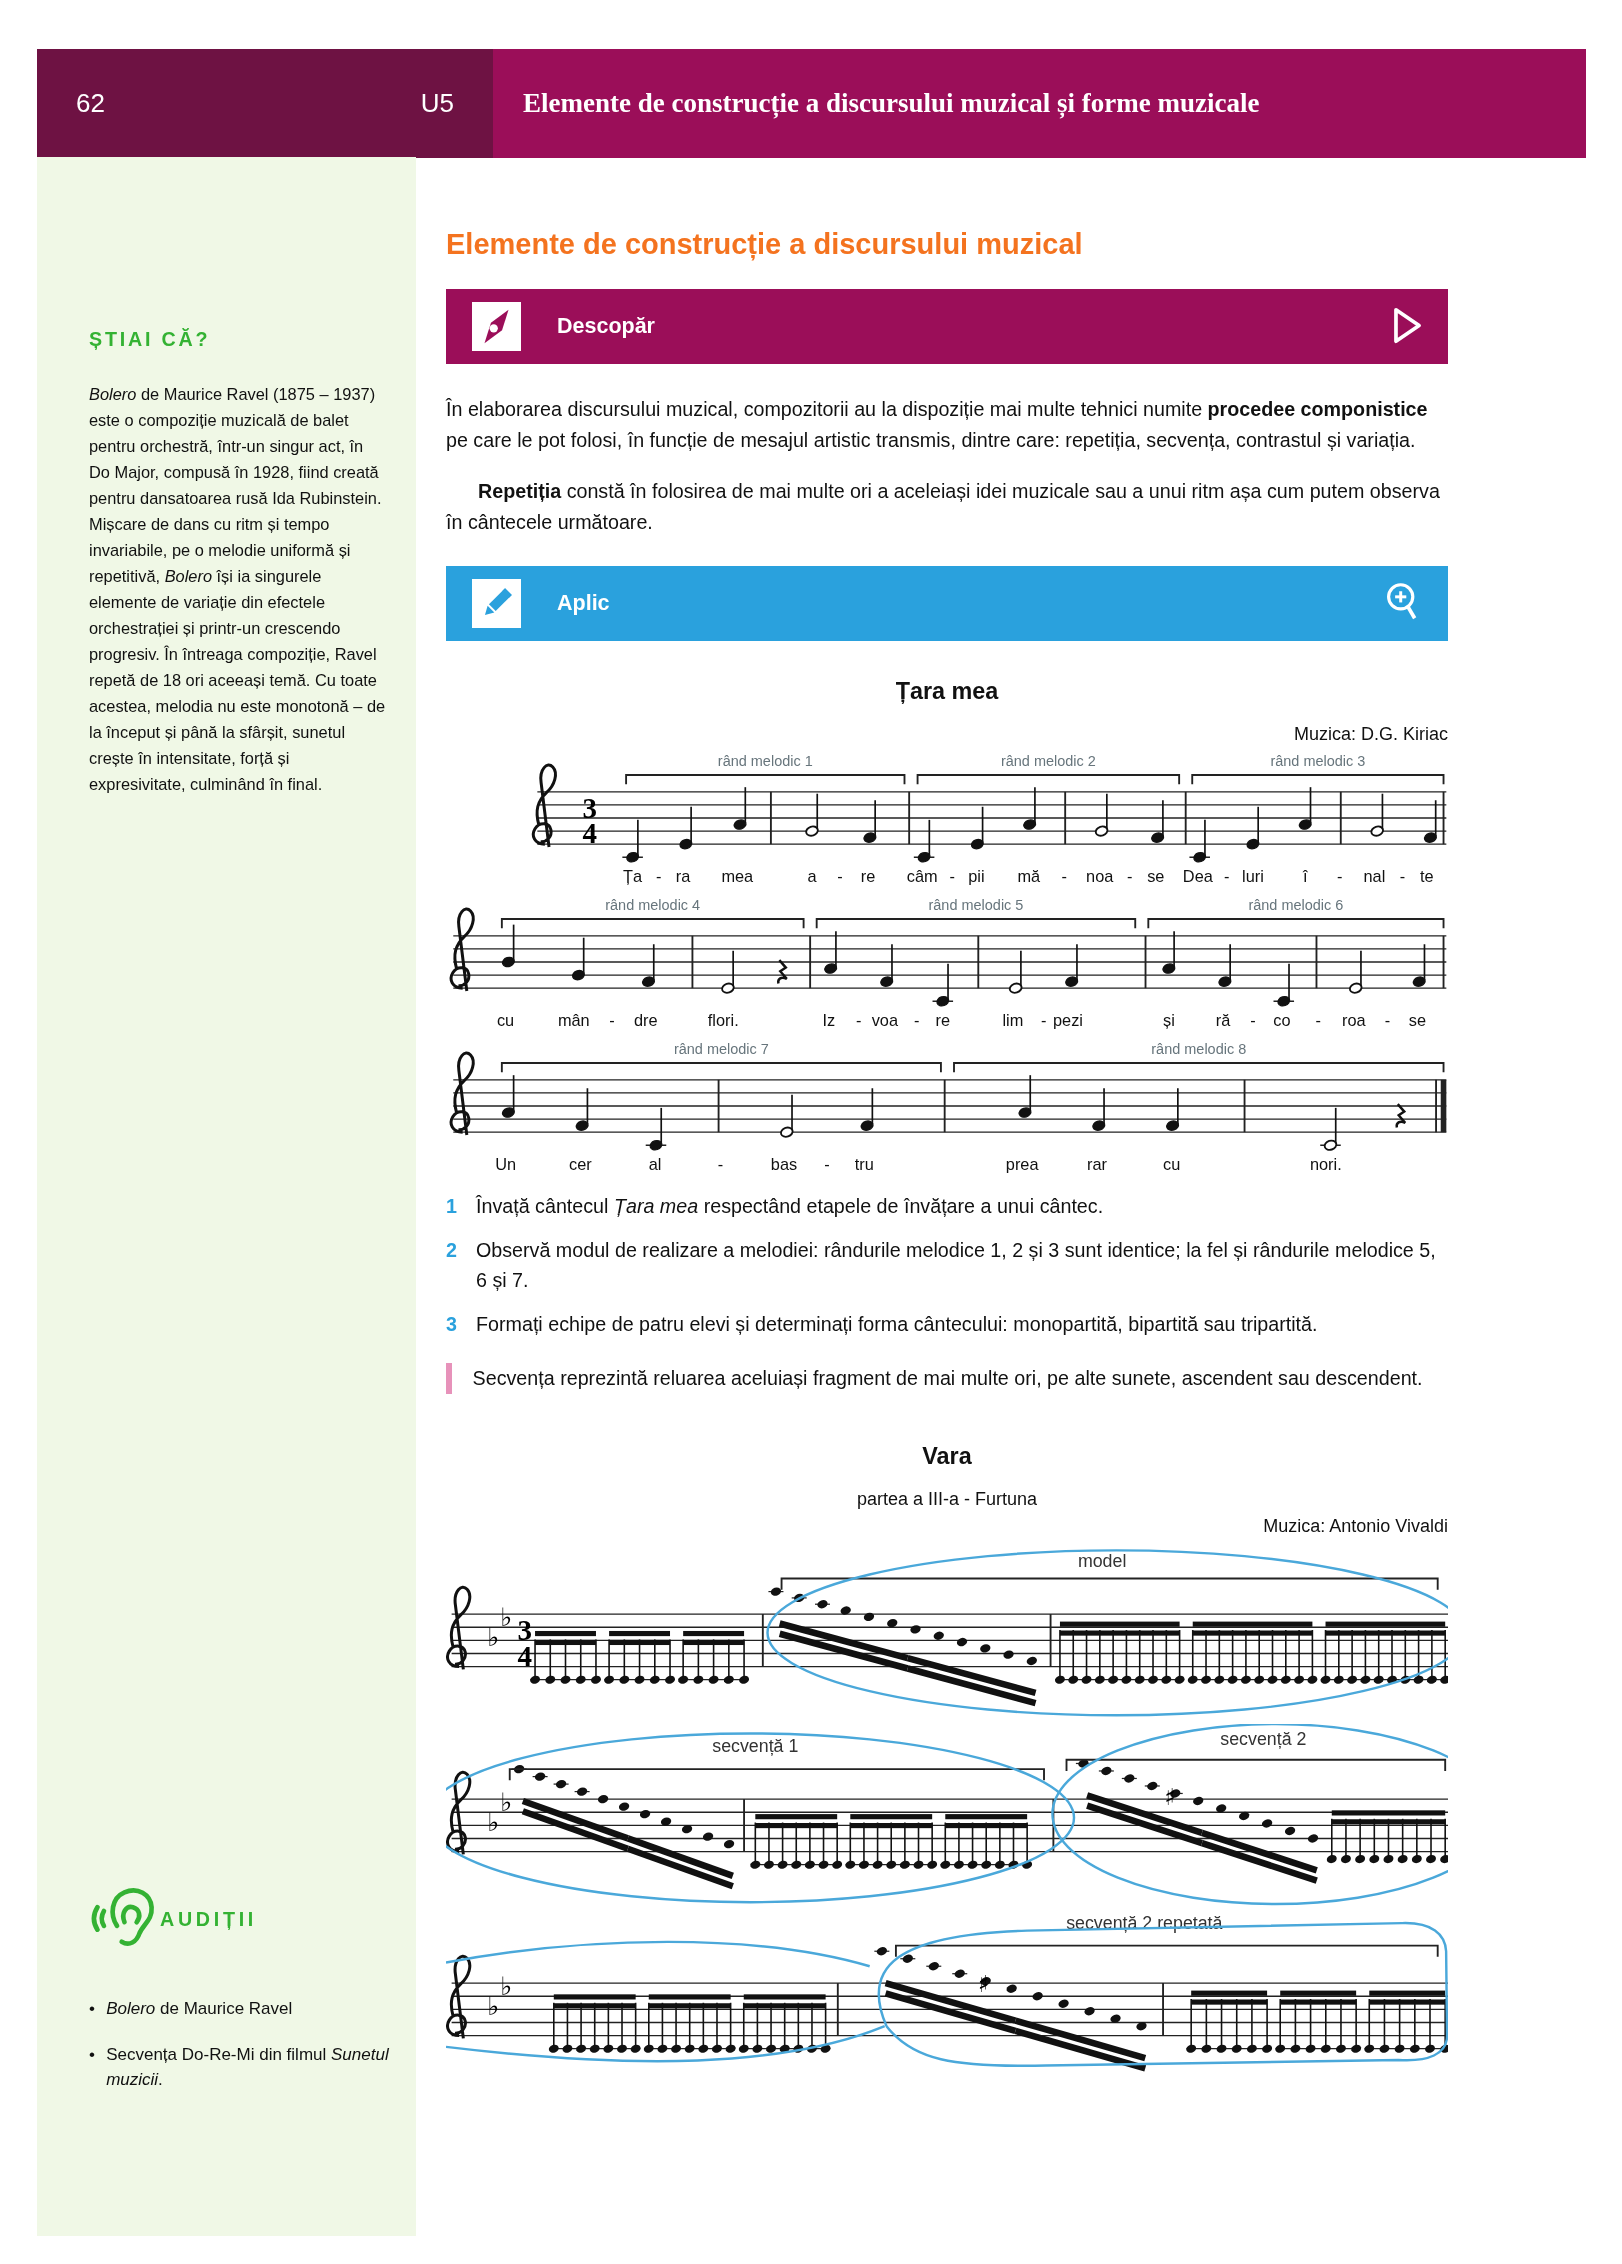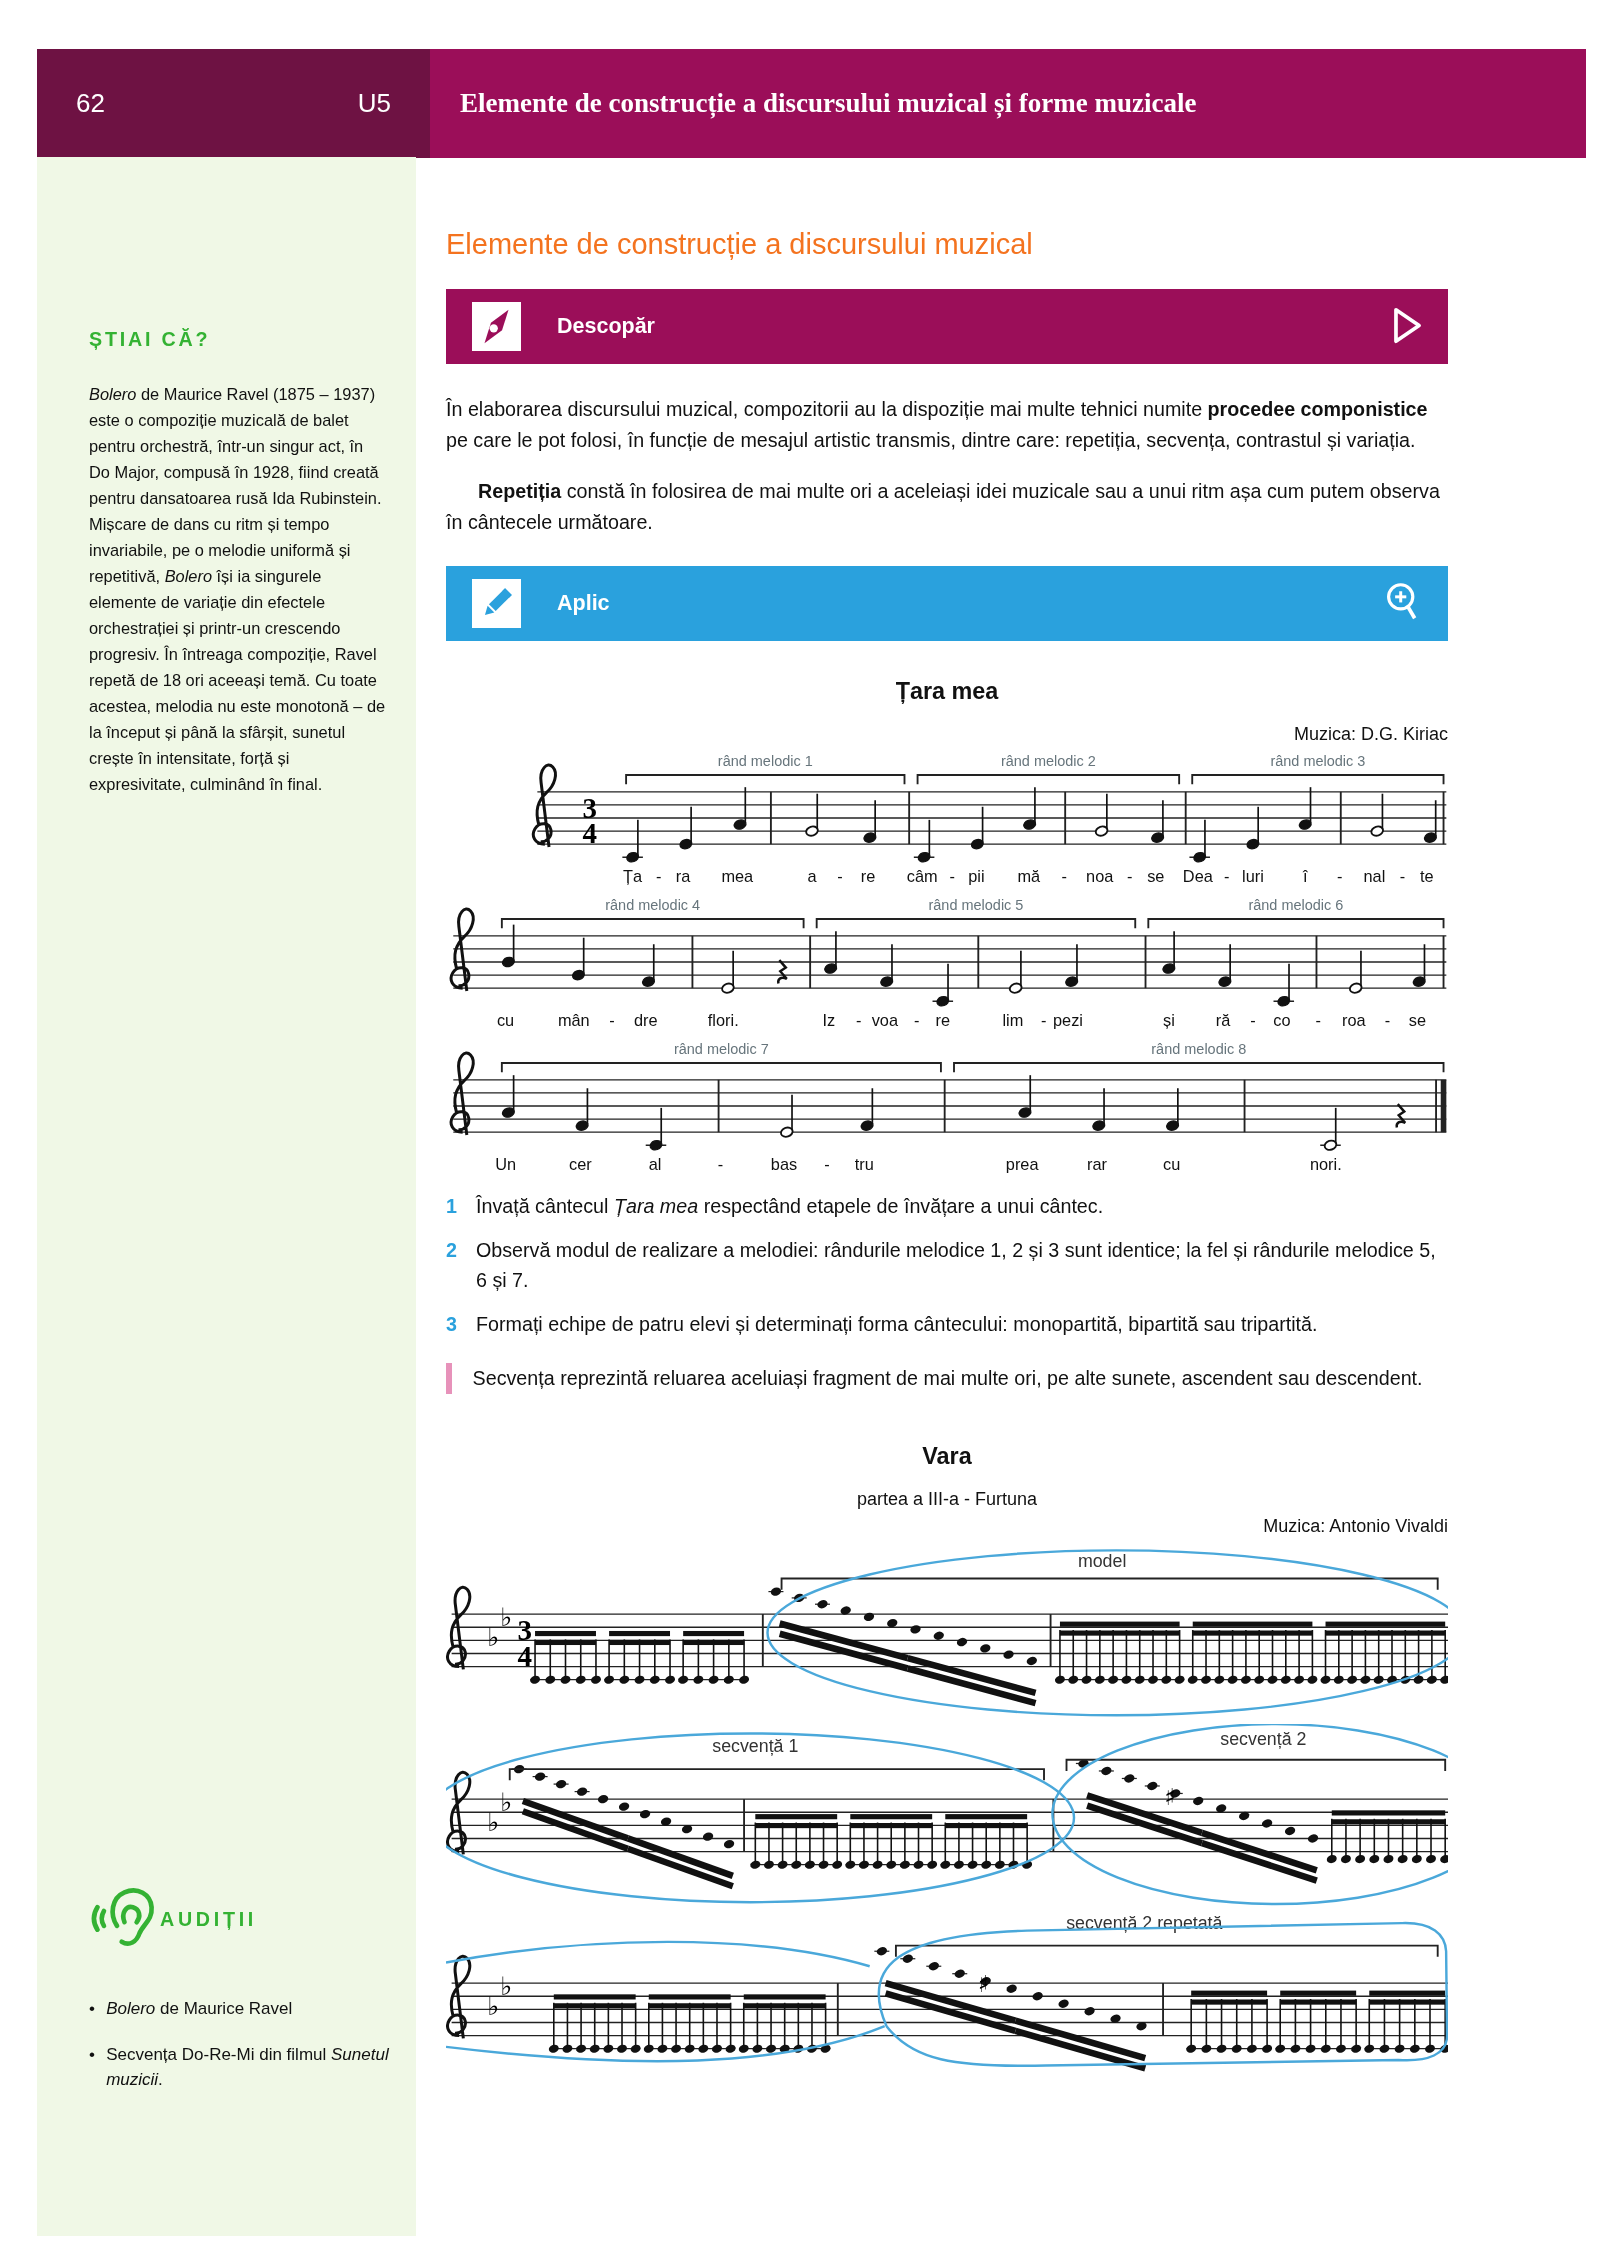--- a/index.html
+++ b/index.html
@@ -1,38 +1,38 @@
 <!DOCTYPE html>
 <html lang="ro" style="font-size:15px"><head>
 <meta charset="utf-8">
 <title>Manual de muzică – pag. 62</title>
 <style>
   html,body{margin:0;padding:0;background:#d8d8d8;}
   .page{position:relative;width:1623px;height:2265px;background:#ffffff;
         font-family:"Liberation Sans",sans-serif;color:#111;overflow:hidden;margin:0 auto;}
   
   .header{position:absolute;left:37px;top:49px;right:37px;height:109px;display:flex;}
-  .hdr-left{width:393px;background:#6e1243;color:#fff;display:flex;align-items:center;
+  .hdr-left{width:456px;background:#6e1243;color:#fff;display:flex;align-items:center;
             justify-content:space-between;padding:0 39px;box-sizing:border-box;font-size:26px;}
   .hdr-band{flex:1;background:#9b0e59;color:#fff;display:flex;align-items:center;
             padding-left:30px;font-family:"Liberation Serif",serif;font-weight:700;font-size:27px;}
   
   .sidebar{position:absolute;left:37px;top:157px;width:379px;height:2079px;background:#f0f8e6;
            box-sizing:border-box;padding:0 28px 0 52px;}
   .know-title{margin-top:171px;color:#34b233;font-weight:700;font-size:19.7px;letter-spacing:2.8px;}
   .know-text{margin-top:30px;font-size:16.4px;line-height:26px;}
   .auditions{position:absolute;left:52px;top:1724px;width:300px;}
   .aud-head{display:flex;align-items:center;}
   .aud-title{color:#34b233;font-weight:700;font-size:19.7px;letter-spacing:3.7px;}
   .aud-list{margin-top:39px;}
   .aud-item{display:flex;gap:11.2px;font-size:17px;line-height:25px;margin-bottom:20.6px;}
   .aud-bullet{font-size:17px;line-height:25px;}
   
   .main{position:absolute;left:446px;top:157px;width:1002px;}
-  .main-title{margin-top:71px;color:#f4731f;font-weight:400;font-size:29px;}
+  .main-title{margin-top:71px;color:#f4731f;font-weight:700;font-size:29px;}
   .bar{margin-top:28px;height:75px;display:flex;align-items:center;position:relative;}
   .bar.discover{background:#9b0e59;}
   .bar.apply{background:#2aa1dd;}
   .bar .sq{width:49px;height:49px;background:#fff;margin-left:26px;display:flex;
            align-items:center;justify-content:center;}
   .bar .blabel{color:#fff;font-weight:700;font-size:21.5px;margin-left:36px;}
   .bar .rico{position:absolute;right:24px;top:50%;transform:translateY(-50%);}
   .para{margin-top:30px;font-size:19.7px;line-height:31px;text-align:left;}
   .para.indent{text-indent:32px;margin-top:0;}
   .song-title{margin-top:37px;text-align:center;font-weight:700;font-size:23.4px;}

